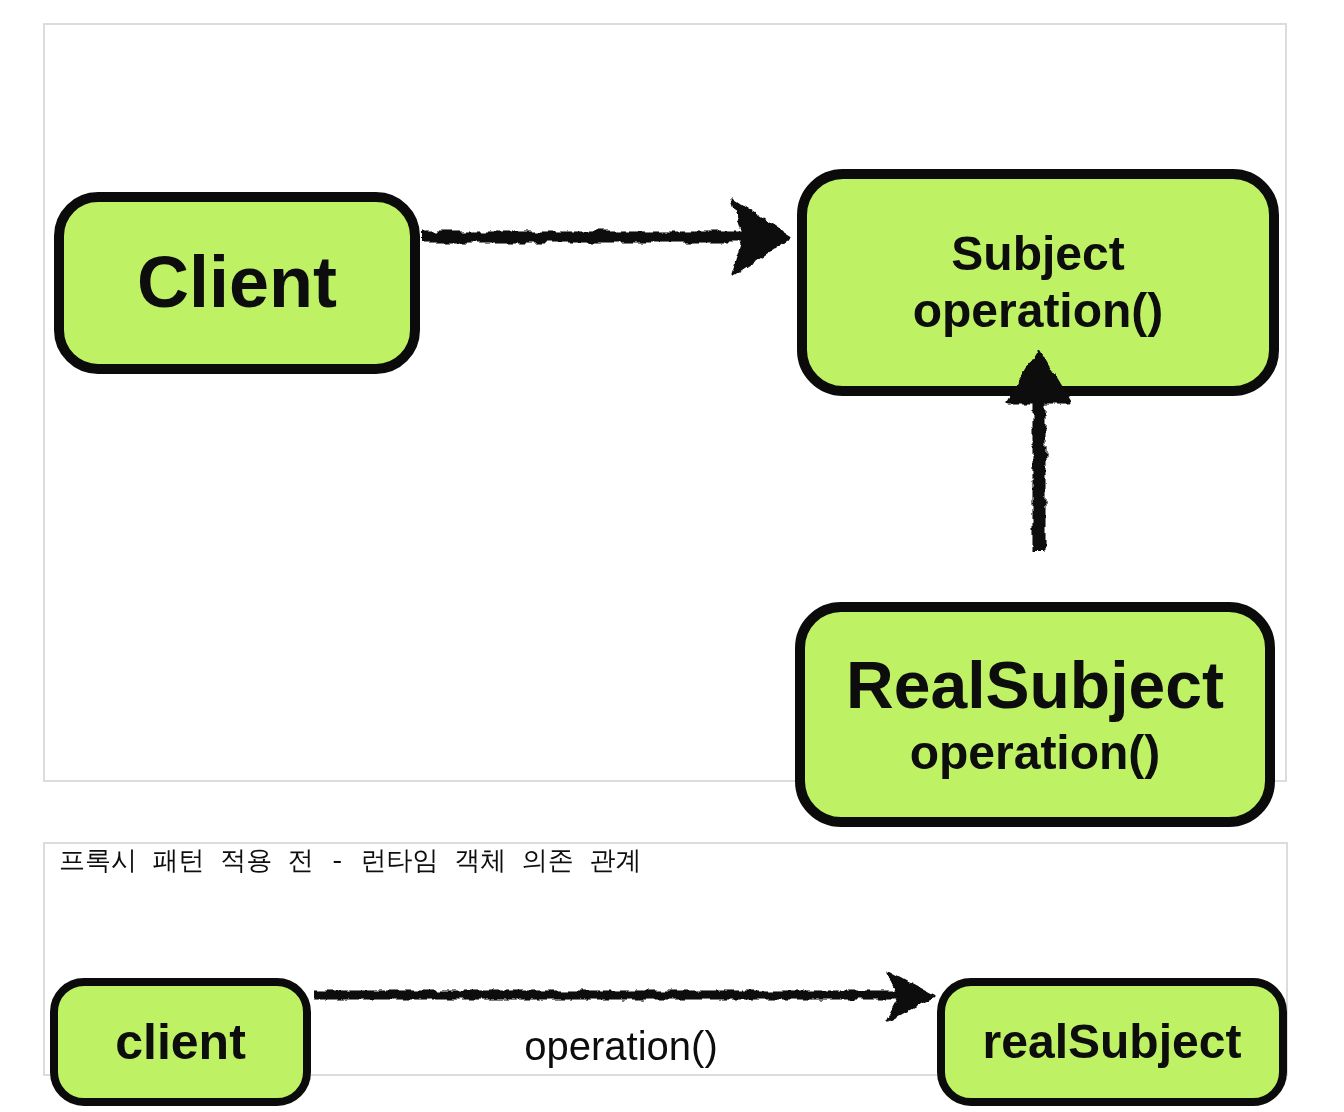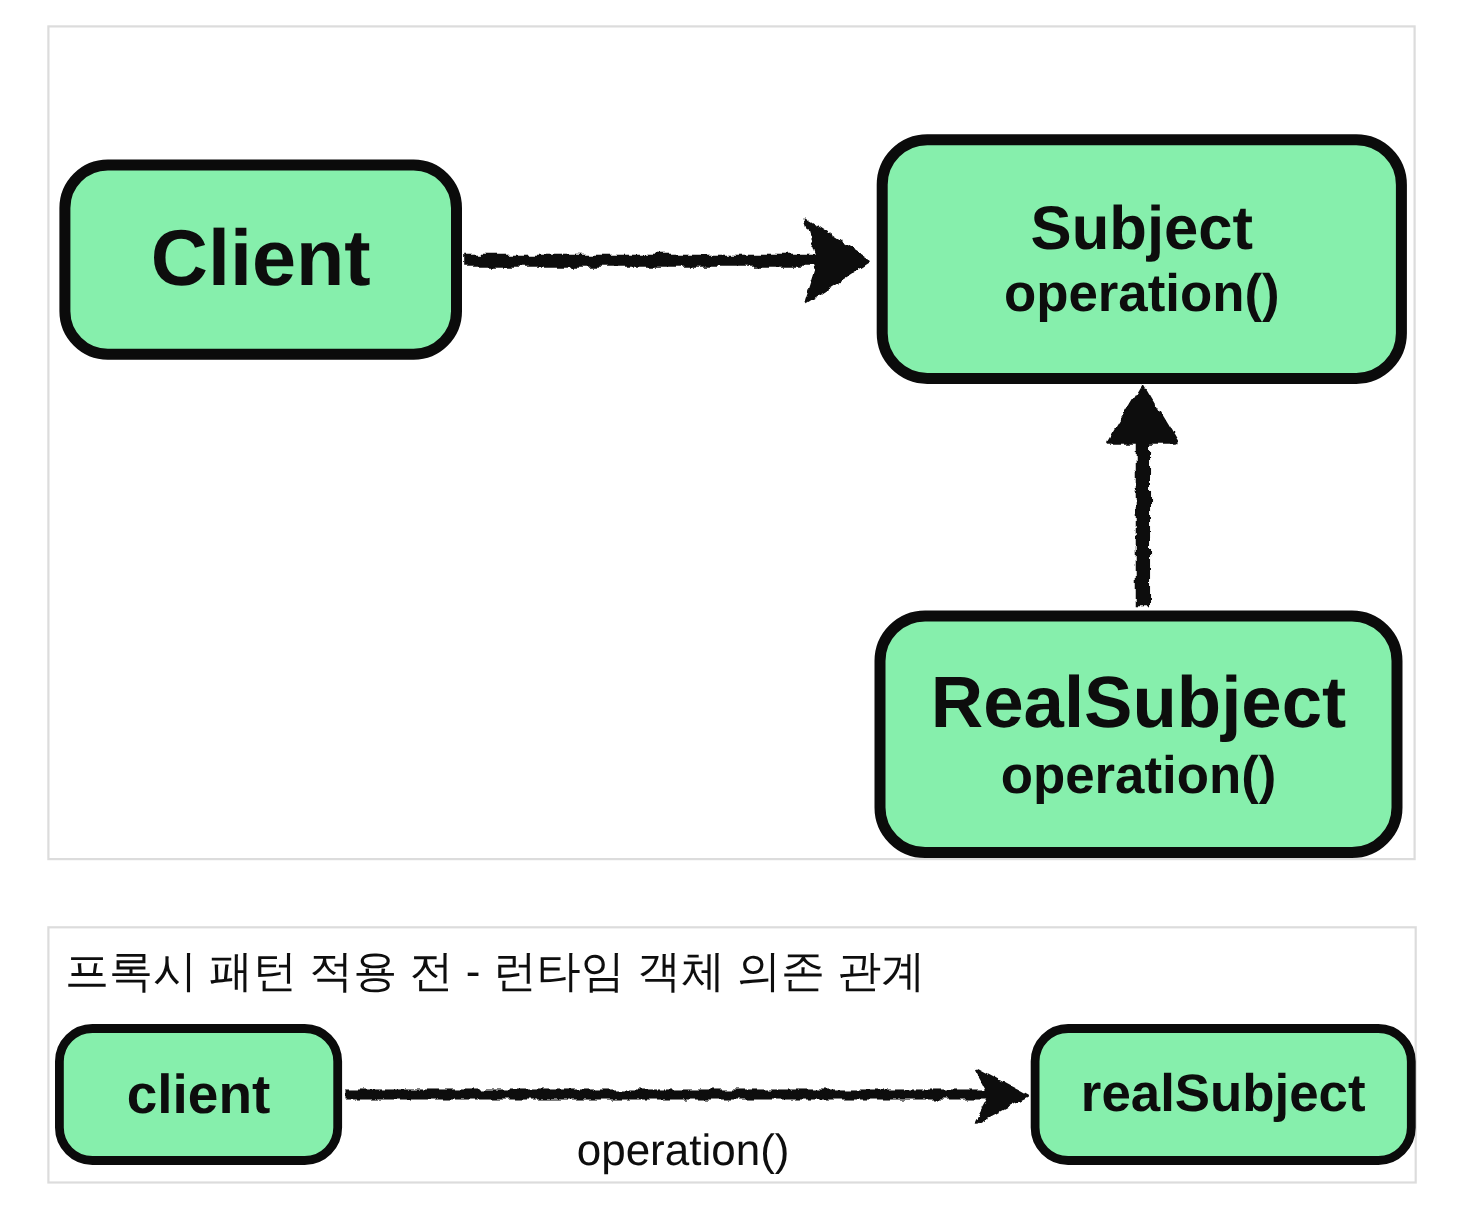--- a/index.html
+++ b/index.html
@@ -19,38 +19,39 @@
   }
   .panel-top    { left: 43px; top: 23px;  width: 1244px; height: 759px; }
   .panel-bottom { left: 43px; top: 842px; width: 1245px; height: 234px; }
 
   .panel-title {
     position: absolute; margin: 0;
     font-weight: 500; color: #0e0e0e;
     white-space: nowrap;
   }
   .title-lg { left: 16px; top: 8px;  font-size: 60px; line-height: 1.15; }
-  .title-sm { left: 14px; top: 16px;  font-size: 40px; line-height: 1.15; }
+  .title-sm { left: 14px; top: 4px;  font-size: 26px; line-height: 1.15; font-family: Liberation Mono, monospace; }
 
   .node {
     position: absolute;
-    background: #86efac;
+    background: #bef264;
     border: 10px solid #0b0b0b;
     box-sizing: border-box;
     display: flex; flex-direction: column;
     align-items: center; justify-content: center;
     text-align: center;
+    margin-top: 47px;
   }
   .node-label, .node-method { font-weight: 700; line-height: 1.05; white-space: nowrap; }
 
   .node-client       { left: 9px;   top: 120px; width: 366px; height: 182px; border-radius: 44px; }
   .node-client .node-label { font-size: 72px; }
 
   .node-subject      { left: 752px; top: 97px;  width: 482px; height: 227px; border-radius: 46px; gap: 6px; }
-  .node-subject .node-label  { font-size: 56px; }
+  .node-subject .node-label  { font-size: 48px; }
   .node-subject .node-method { font-size: 48px; }
 
   .node-realsubject  { left: 750px; top: 530px; width: 480px; height: 225px; border-radius: 46px; gap: 8px; }
   .node-realsubject .node-label  { font-size: 66px; }
   .node-realsubject .node-method { font-size: 48px; }
 
   .node-rt { border-width: 8px; border-radius: 34px; }
   .node-rt-client      { left: 5px;   top: 87px; width: 261px; height: 128px; }
   .node-rt-client .node-label { font-size: 50px; }
   .node-rt-realsubject { left: 892px; top: 87px; width: 350px; height: 128px; }

